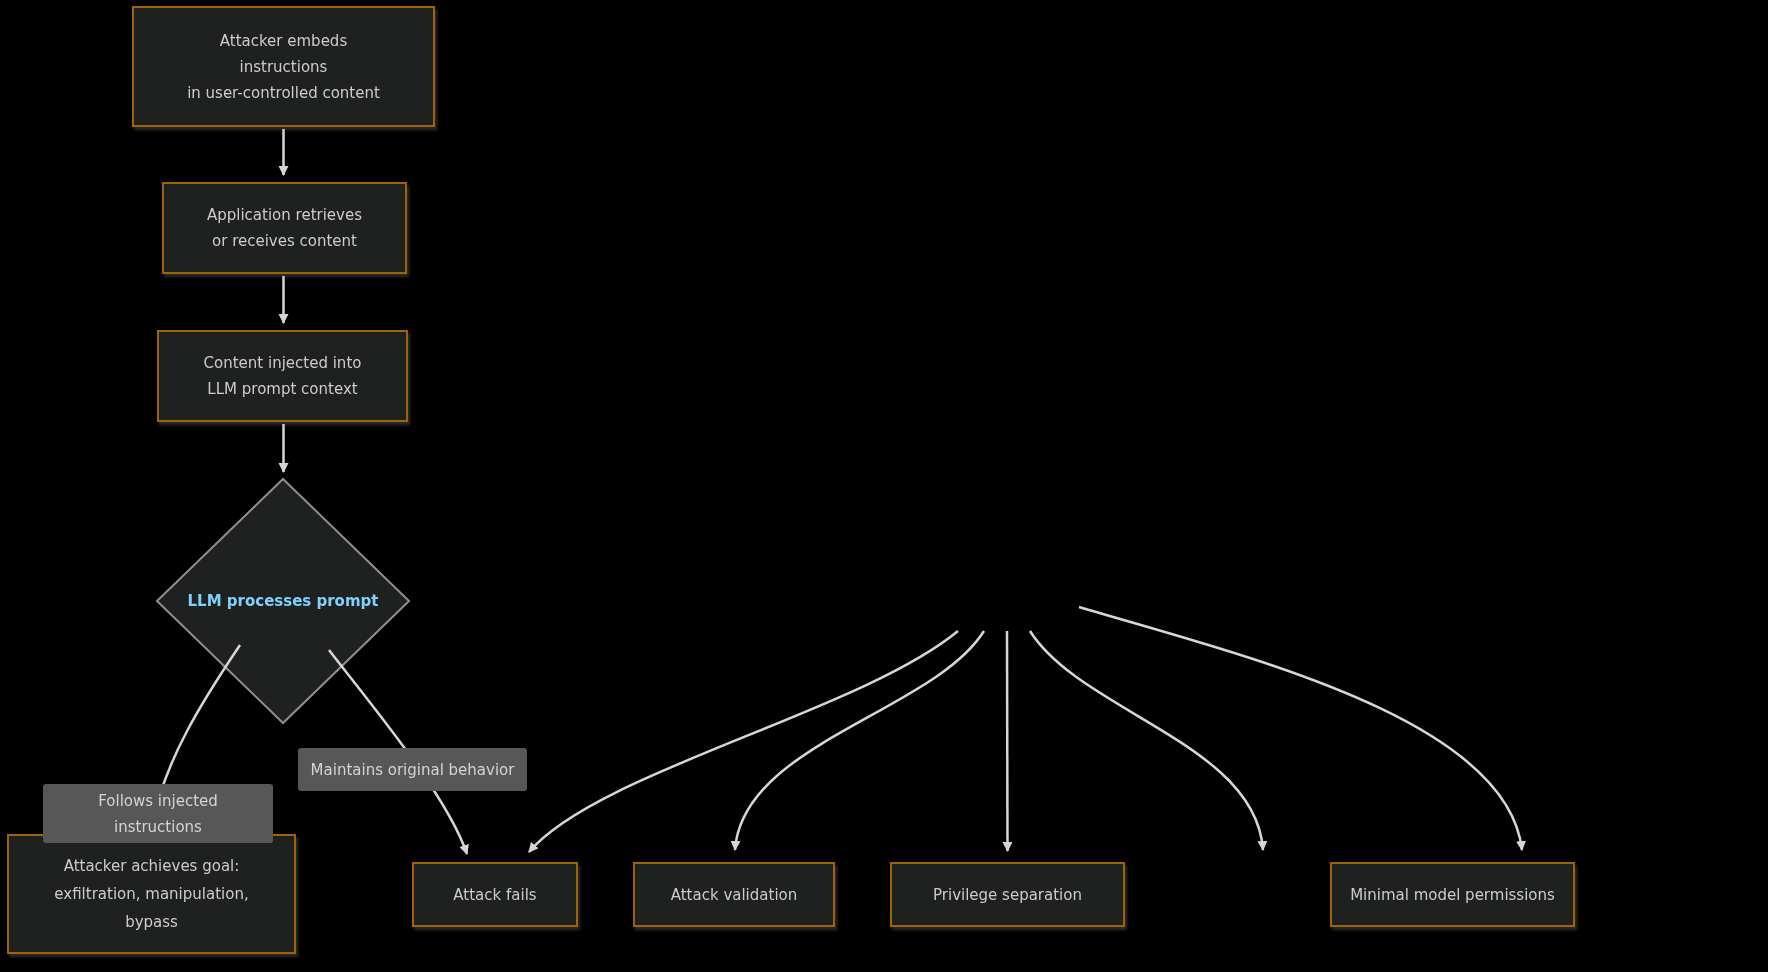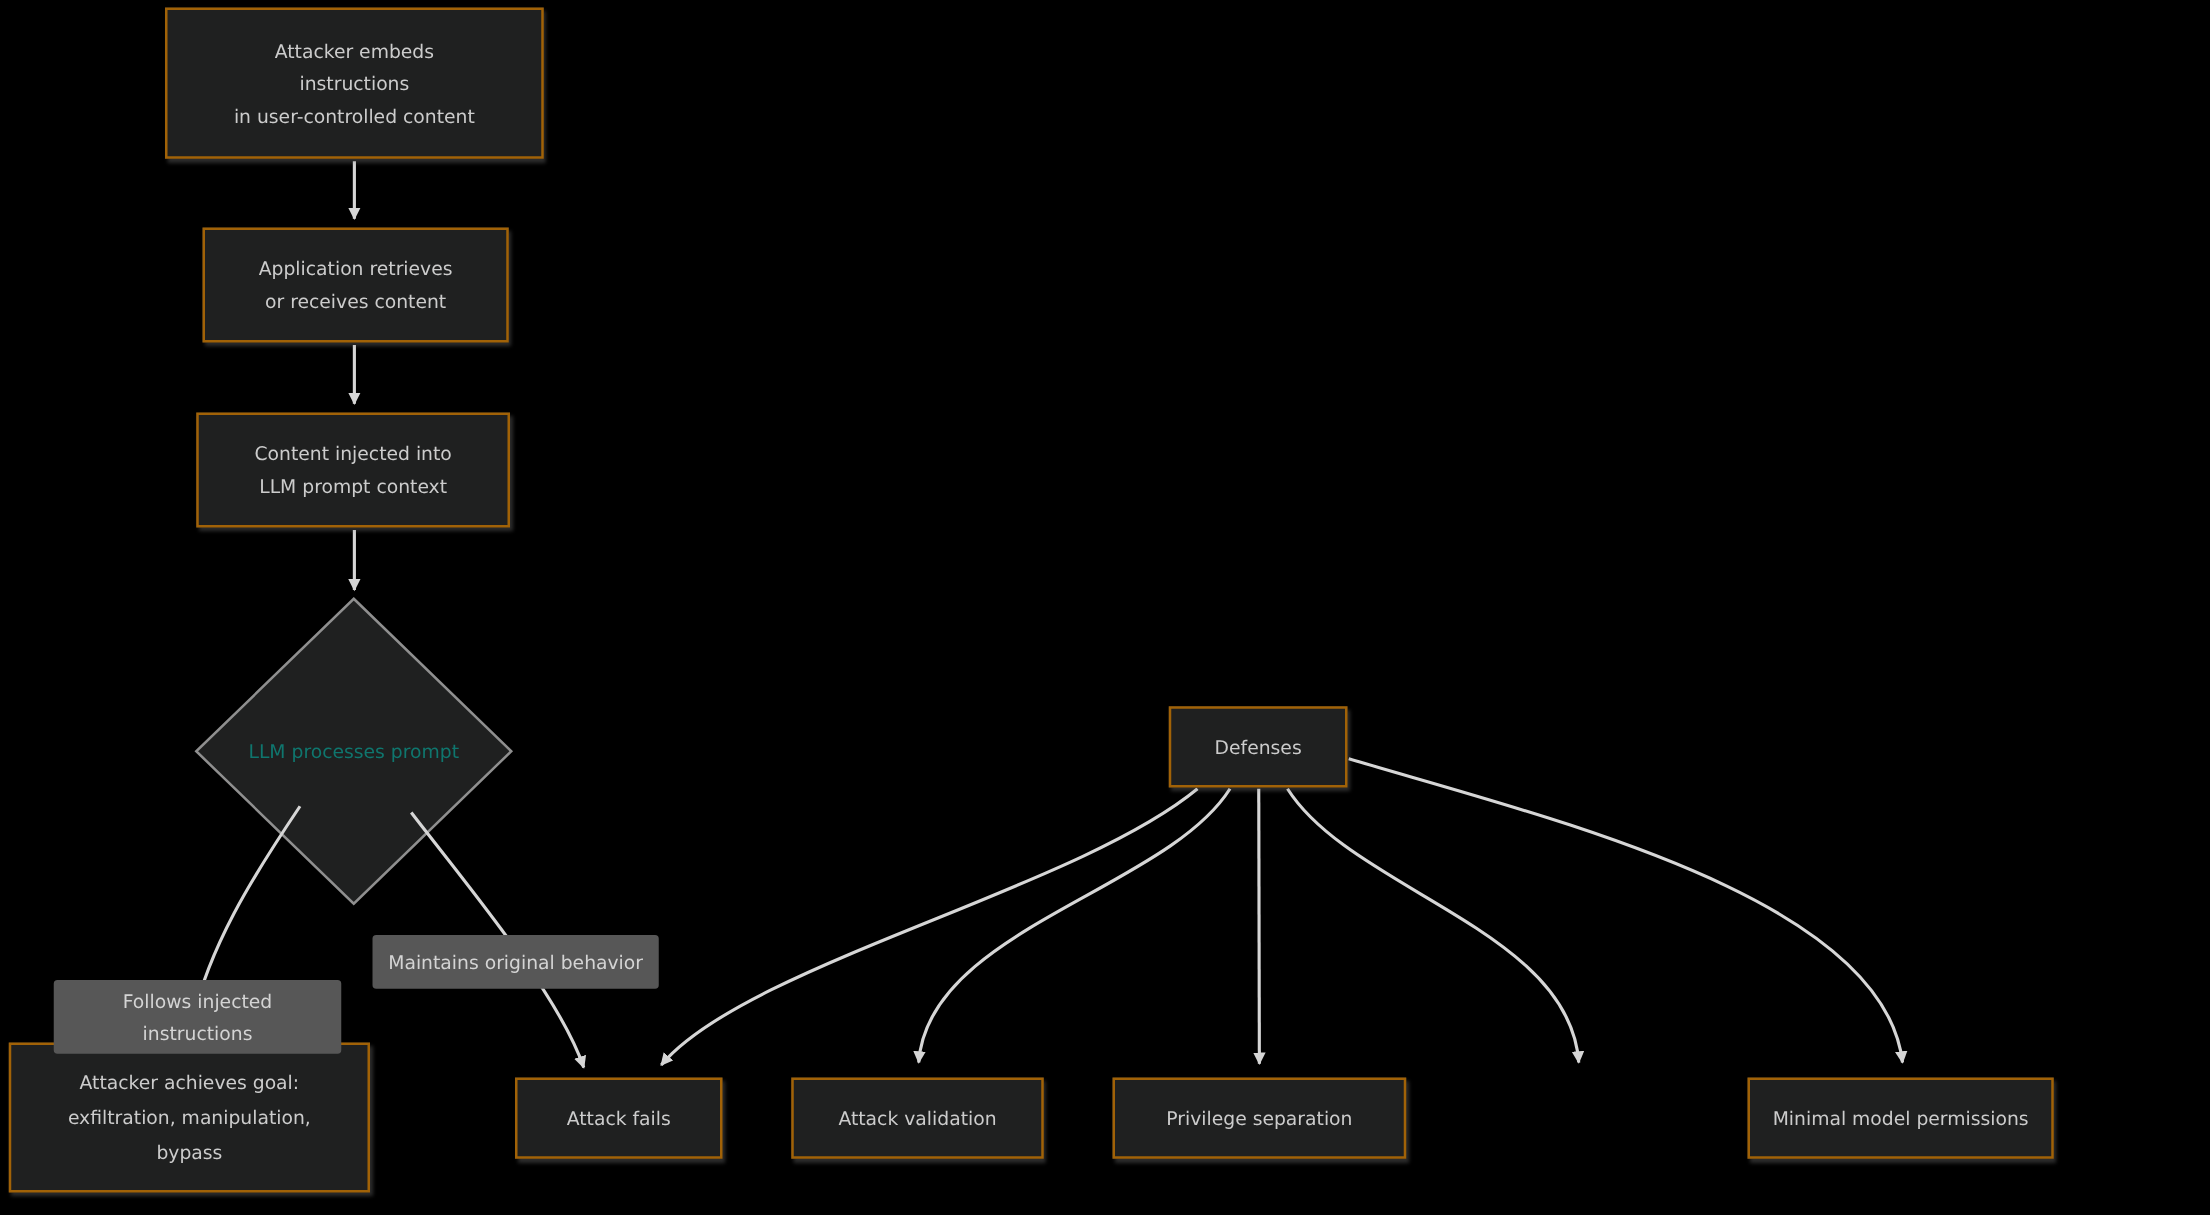--- a/index.html
+++ b/index.html
@@ -36,26 +36,27 @@
     align-items: center;
     justify-content: center;
     text-align: center;
     font-size: 15px;
     line-height: 26px;
     white-space: pre-line;
     box-shadow: 2px 3px 3px rgba(150,150,150,0.30);
   }
   .diamond-label {
     position: absolute;
-    color: #0f766e;
+    color: #7dd3fc;
     display: flex;
     align-items: center;
     justify-content: center;
     text-align: center;
     font-size: 15px;
+    font-weight: bold;
   }
   .edge-label {
     position: absolute;
     box-sizing: border-box;
     background: #575757;
     color: #d4d4d4;
     display: flex;
     align-items: center;
     justify-content: center;
     text-align: center;
@@ -102,27 +103,26 @@
 LLM prompt context</div>
 
   <div class="diamond-label" style="left:163px; top:586px; width:240px; height:30px;">LLM processes prompt</div>
 
   <div class="node" style="left:7px; top:834px; width:289px; height:120px; line-height:28px;">Attacker achieves goal:
 exfiltration, manipulation,
 bypass</div>
 
   <div class="node" style="left:412px; top:862px; width:166px; height:65px;">Attack fails</div>
 
-  <div class="node" style="left:935px; top:565px; width:143px; height:65px;">Defenses</div>
 
   <div class="node" style="left:633px; top:862px; width:202px; height:65px;">Attack validation</div>
 
   <div class="node" style="left:890px; top:862px; width:235px; height:65px;">Privilege separation</div>
 
 
-  <div class="node" style="left:1398px; top:862px; width:245px; height:65px;text-align:center;">Minimal model permissions</div>
+  <div class="node" style="left:1330px; top:862px; width:245px; height:65px;text-align:center;">Minimal model permissions</div>
 
   <div class="edge-label" style="left:43px; top:784px; width:230px; height:59px;">Follows injected
 instructions</div>
 
   <div class="edge-label" style="left:298px; top:748px; width:229px; height:43px;">Maintains original behavior</div>
 
 </div>
 
 </body></html>

